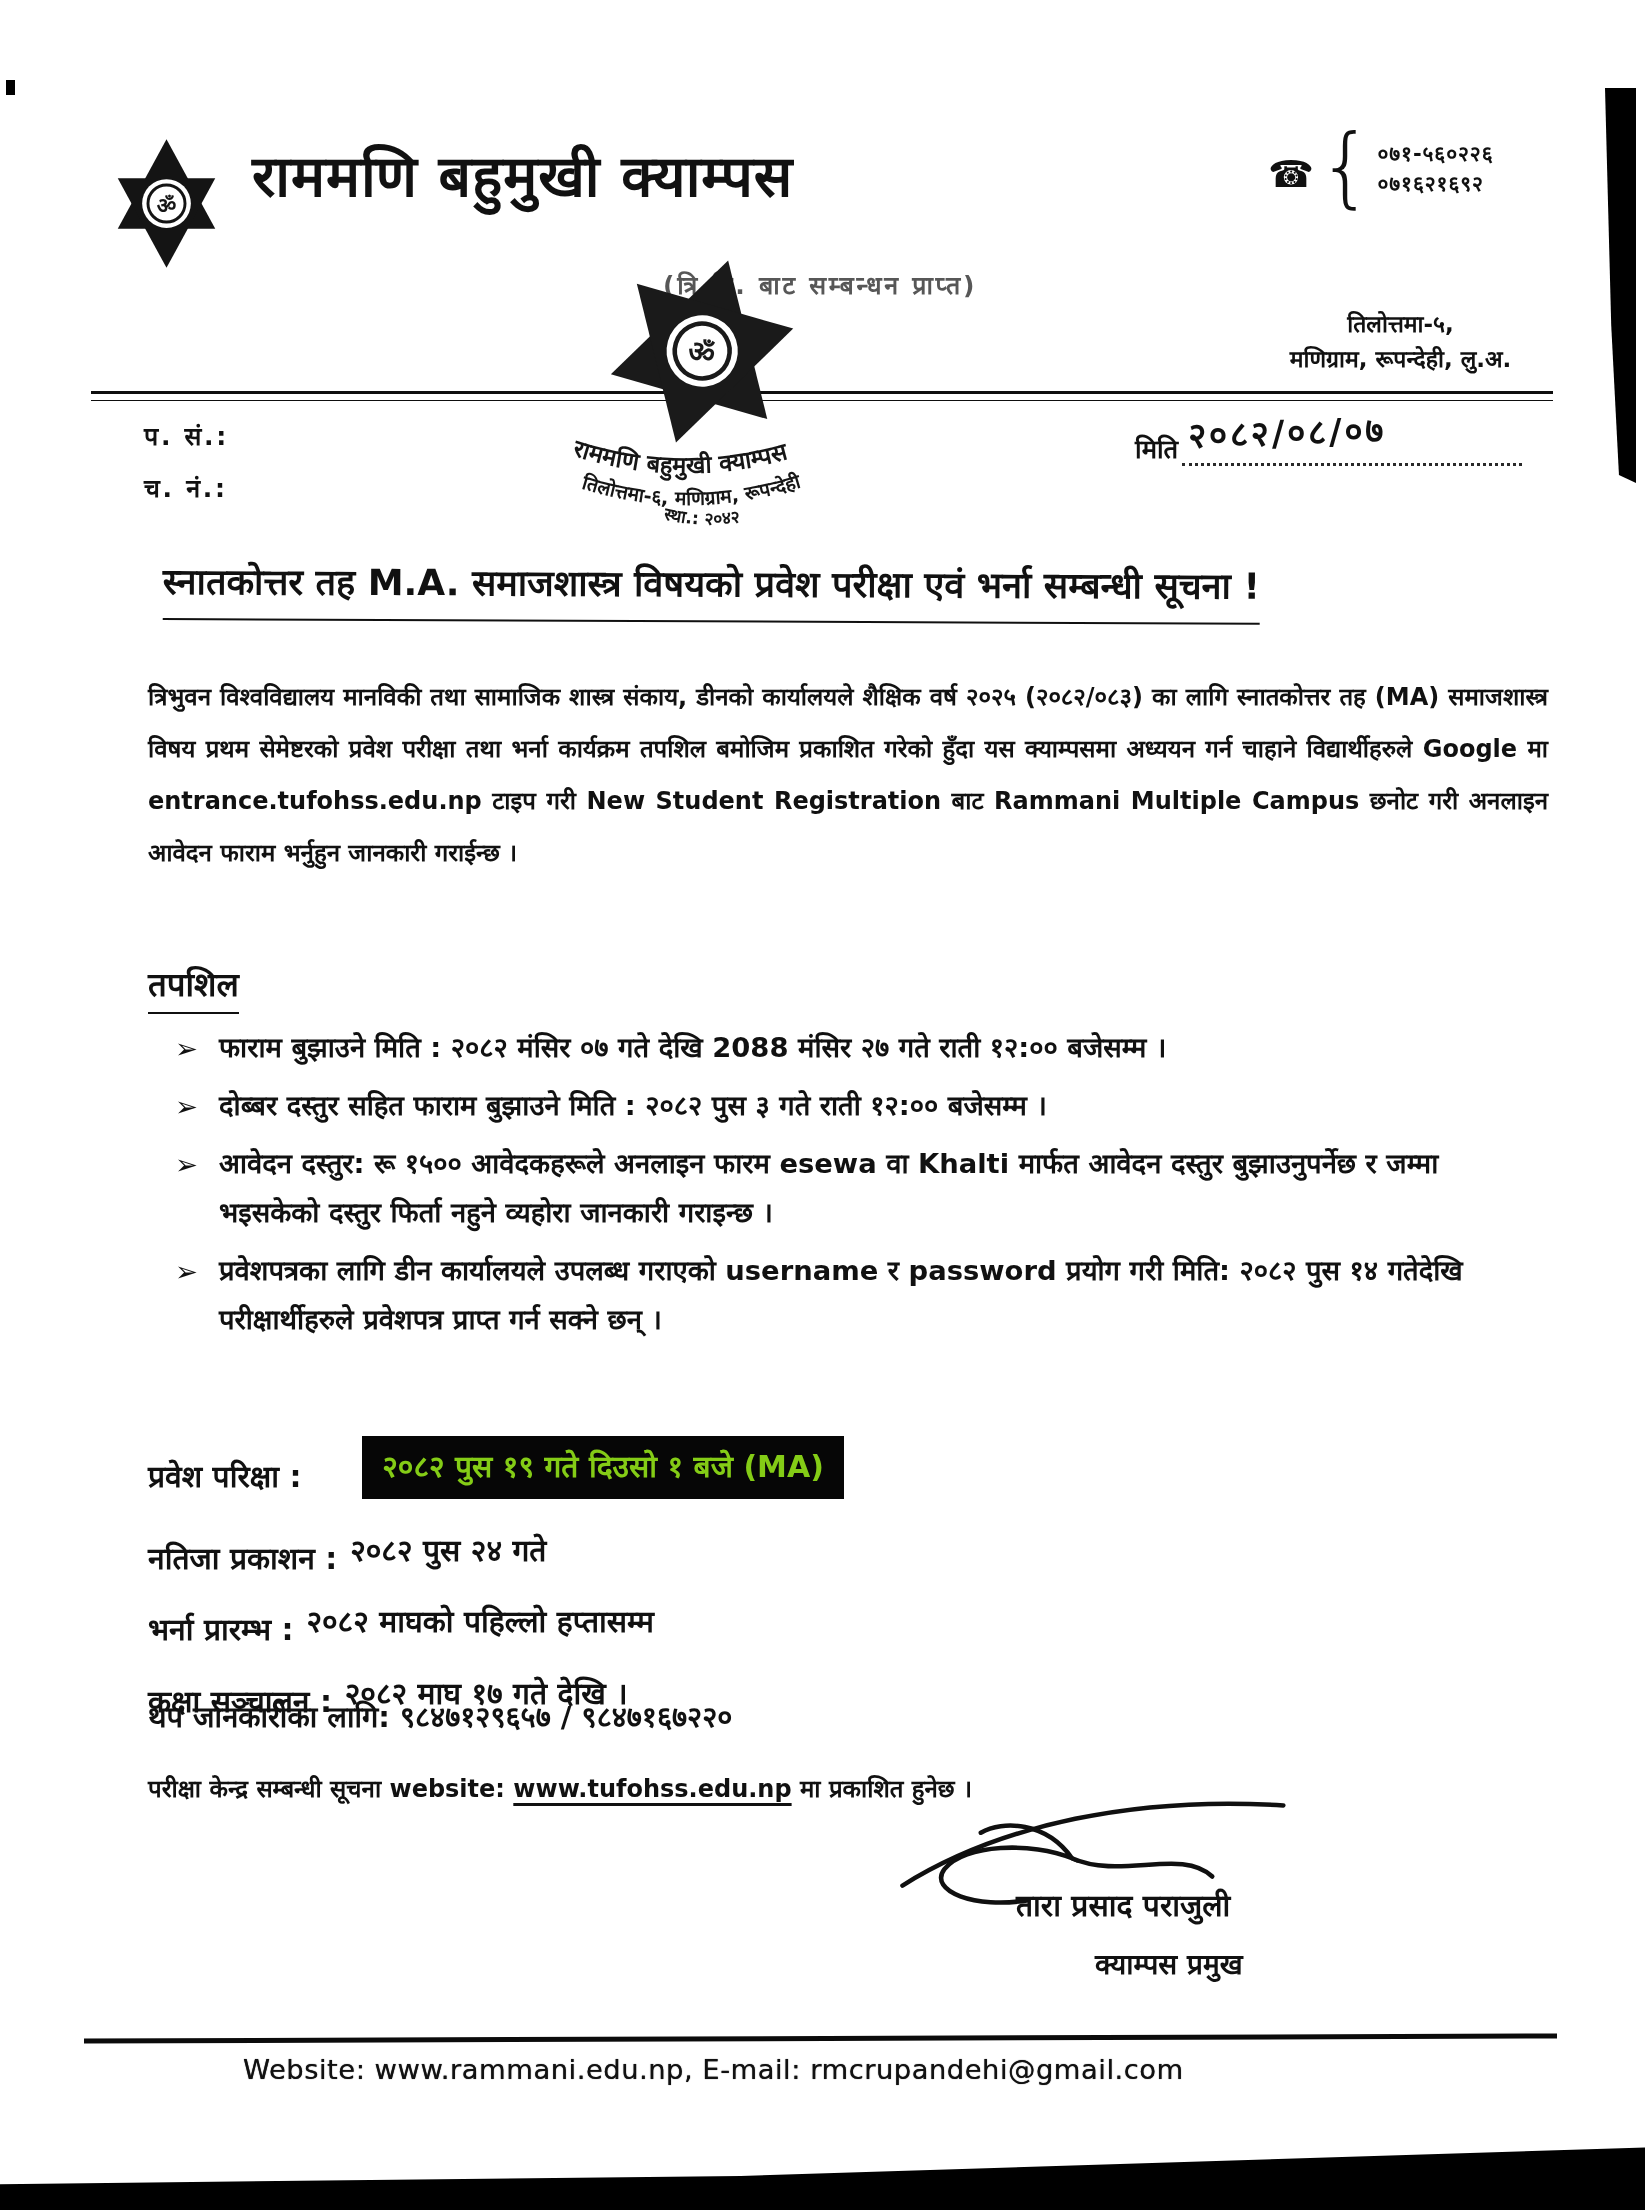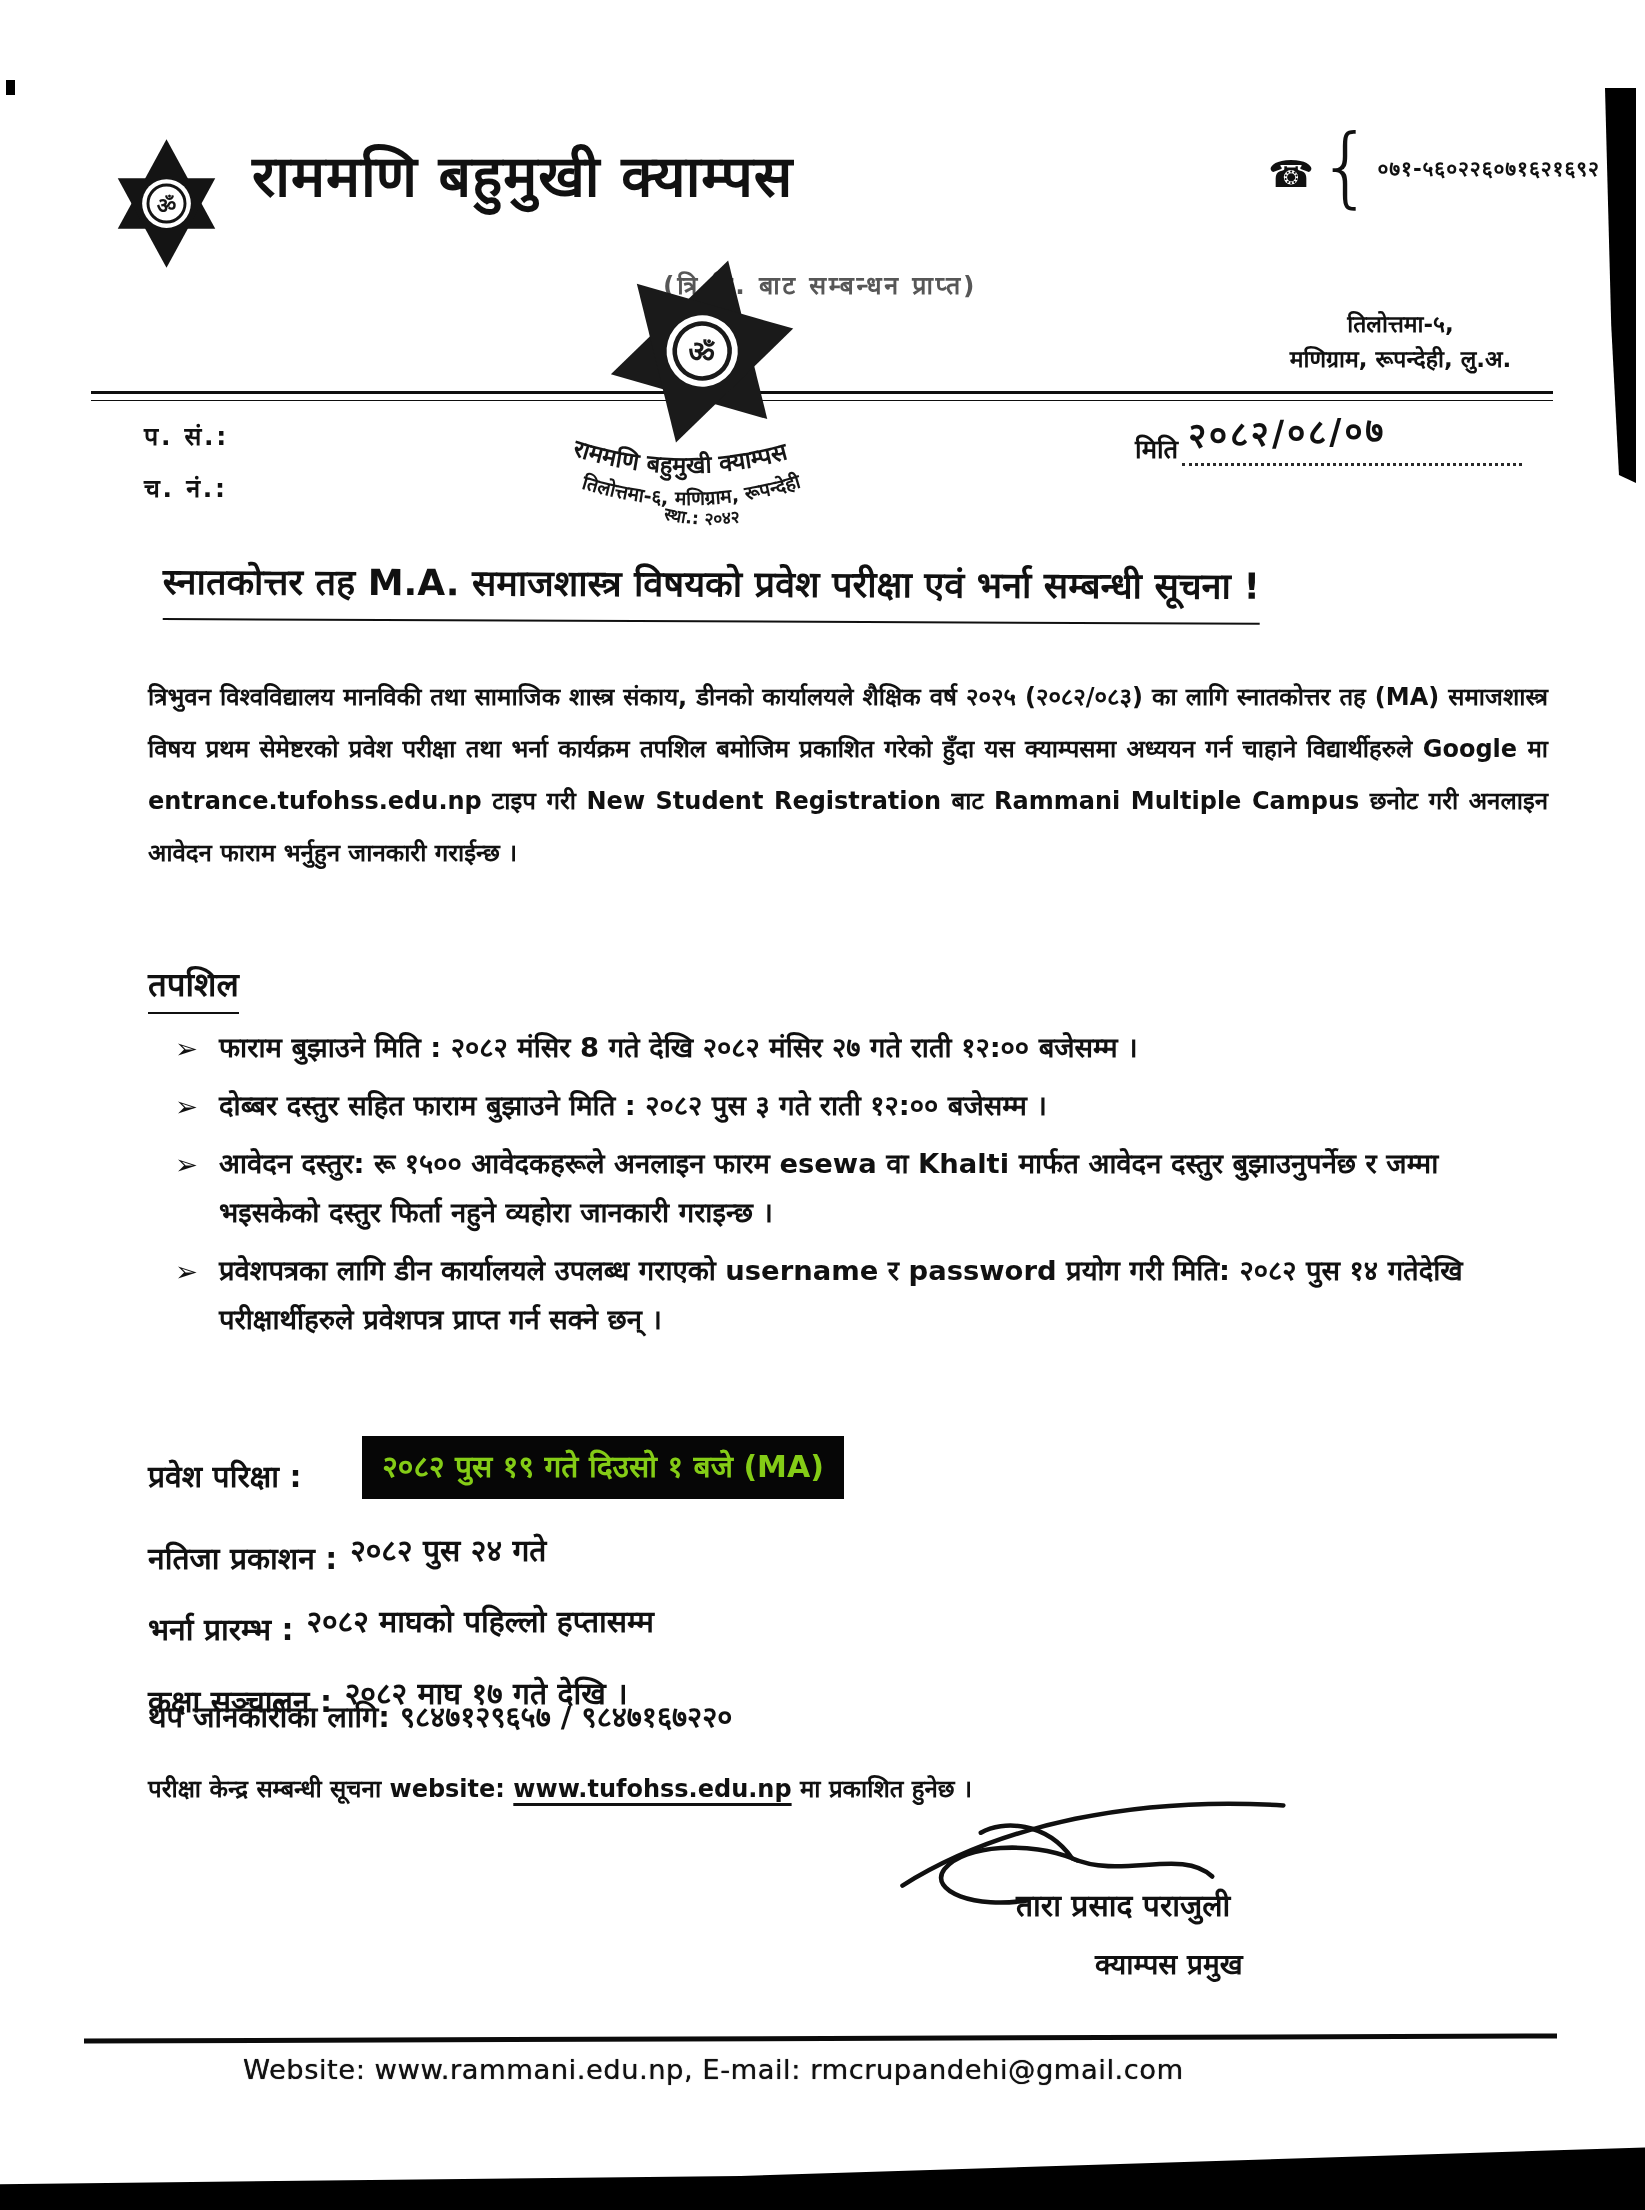--- a/index.html
+++ b/index.html
@@ -21,21 +21,21 @@
     clip-path:polygon(0 0,100% 0,100% 100%,45% 98%,20% 60%);}
   #artifact-topleft{left:5.5px;top:80px;width:9.1px;height:14.6px;}
 
   
   #logo{left:108px;top:133px;width:117px;height:141px;}
   #campus-name{left:252px;top:135px;font-size:57px;font-weight:700;
     letter-spacing:0.9px;white-space:nowrap;}
   #phone-block{left:1268px;top:133px;display:flex;align-items:center;gap:3.7px;}
   #phone-icon{font-size:37px;line-height:1;margin-top:12.8px;}
   #brace{font-size:88px;font-weight:200;line-height:0.85;margin-top:-3.7px;}
-  .phone-col{display:flex;flex-direction:row;}
+  .phone-col{display:flex;flex-direction:column;}
   .phone-num{font-size:21px;font-weight:600;line-height:30px;letter-spacing:0.9px;}
   #affiliation{left:663px;top:267px;font-size:25px;font-weight:600;
     letter-spacing:2.7px;opacity:.7;}
   #address{left:1204px;top:307px;width:393px;text-align:center;
     font-size:23px;font-weight:600;line-height:35px;}
   #double-rule{left:91px;top:391px;width:1462px;height:6.4px;
     border-top:3.7px solid #0e0e0e;border-bottom:1.8px solid #0e0e0e;}
   #stamp{left:528px;top:243px;width:351px;height:289px;z-index:5;}
   #ref-no{left:144px;top:418px;font-size:25px;font-weight:600;letter-spacing:2.7px;}
   #dispatch-no{left:144px;top:470px;font-size:25px;font-weight:600;letter-spacing:2.7px;}
@@ -153,21 +153,21 @@
 
   <div class="abs" id="notice-title">स्नातकोत्तर तह  M.A. समाजशास्त्र विषयको प्रवेश परीक्षा एवं भर्ना सम्बन्धी सूचना !</div>
 
   <div class="abs" id="body-para">त्रिभुवन विश्वविद्यालय मानविकी तथा सामाजिक शास्त्र संकाय, डीनको कार्यालयले शैक्षिक वर्ष २०२५ (२०८२/०८३) का लागि स्नातकोत्तर तह (MA) समाजशास्त्र विषय प्रथम सेमेष्टरको प्रवेश परीक्षा तथा भर्ना कार्यक्रम तपशिल बमोजिम प्रकाशित गरेको हुँदा यस क्याम्पसमा अध्ययन गर्न चाहाने विद्यार्थीहरुले Google मा entrance.tufohss.edu.np टाइप गरी New Student Registration बाट Rammani Multiple Campus छनोट गरी अनलाइन आवेदन फाराम भर्नुहुन जानकारी गराईन्छ ।</div>
 
   <div class="abs" id="details-heading">तपशिल</div>
 
   <ul class="abs" id="bullet-list">
     <li>
       <span class="arrow">➢</span>
-      <span>फाराम बुझाउने मिति : २०८२ मंसिर 8 गते देखि २०८२ मंसिर २७ गते राती १२:०० बजेसम्म ।</span>
+      <span>फाराम बुझाउने मिति : २०८२ मंसिर ०७ गते देखि 2088 मंसिर २७ गते राती १२:०० बजेसम्म ।</span>
     </li>
     <li>
       <span class="arrow">➢</span>
       <span>दोब्बर दस्तुर सहित फाराम बुझाउने मिति : २०८२ पुस ३ गते राती १२:०० बजेसम्म ।</span>
     </li>
     <li>
       <span class="arrow">➢</span>
       <span>आवेदन दस्तुर: रू १५०० आवेदकहरूले अनलाइन फारम esewa वा Khalti मार्फत आवेदन दस्तुर बुझाउनुपर्नेछ र जम्मा भइसकेको दस्तुर फिर्ता नहुने व्यहोरा जानकारी गराइन्छ ।</span>
     </li>
     <li>

